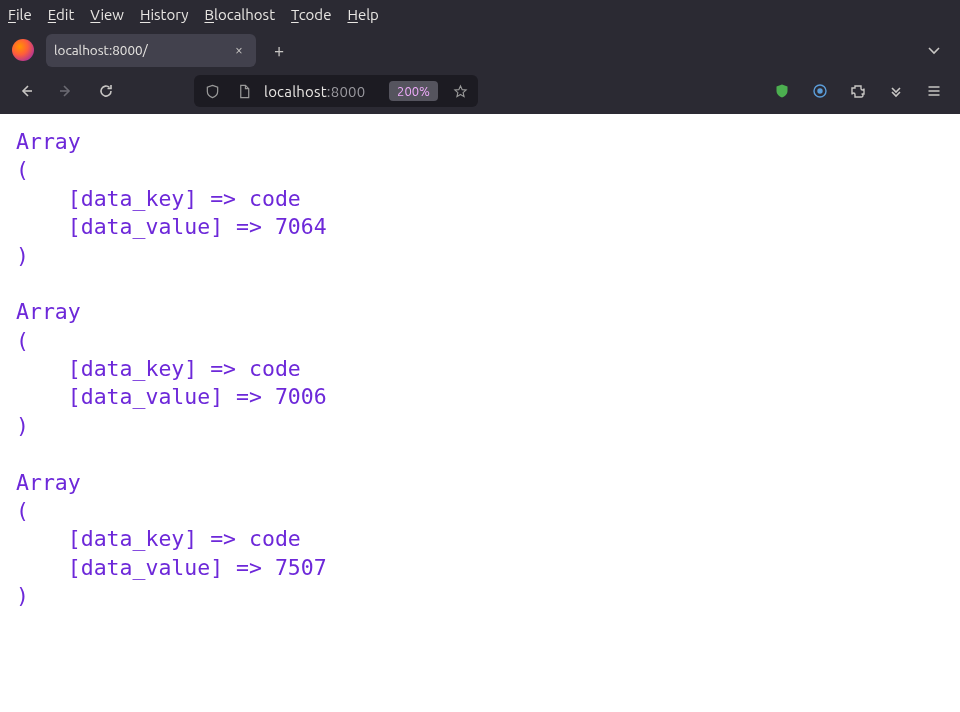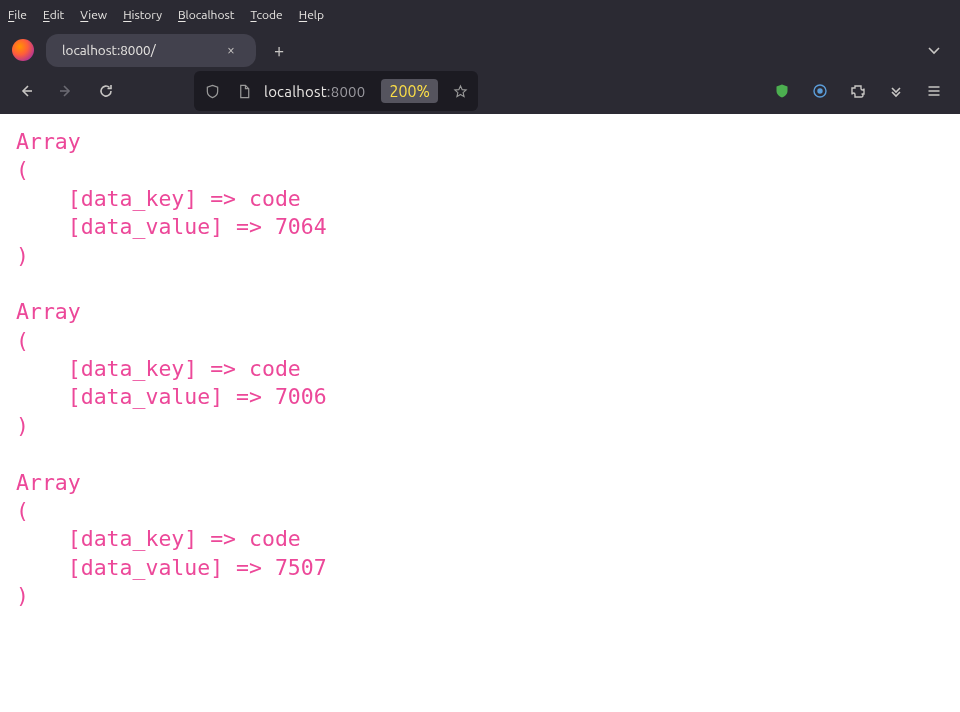--- a/index.html
+++ b/index.html
@@ -15,21 +15,21 @@
 
     
     .menubar {
       height: 28px;
       background: #2b2a33;
       display: flex;
       align-items: center;
       padding: 0 8px;
       gap: 16px;
       color: #e8e6e3;
-      font-size: 12px;
+      font-size: 15px;
     }
     .menubar-item { cursor: default; }
     .menubar-item .ul { text-decoration: underline; text-underline-offset: 2px; }
 
     
     .tabstrip {
       height: 40px;
       background: #2b2a33;
       display: flex;
       align-items: center;
@@ -44,24 +44,24 @@
       justify-content: center;
     }
     .firefox-swirl {
       width: 22px; height: 22px;
       border-radius: 50%;
       background: radial-gradient(circle at 35% 35%, #ff9500 0%, #ff5e3a 40%, #9c27b0 90%);
     }
     .tab {
       background: #42414d;
       height: 33px;
-      border-radius: 12px;
-      display: flex;
-      align-items: center;
-      padding: 0 16px;
+      border-radius: 6px;
+      display: flex;
+      align-items: center;
+      padding: 0 8px;
       gap: 8px;
       color: #e8e6e3;
       font-size: 13.5px;
       min-width: 210px;
     }
     .tab-title { flex: 1; }
     .tab-close {
       width: 18px; height: 18px;
       display: flex; align-items: center; justify-content: center;
       color: #c8c6c4;
@@ -98,21 +98,21 @@
       display: flex; align-items: center; justify-content: center;
       color: #c8c6c4;
       border-radius: 4px;
     }
     .nav-icon.disabled { color: #6b6a72; }
     .nav-icon svg { width: 16px; height: 16px; }
     .urlbar {
       flex: 1;
       max-width: 530px;
       margin-left: 64px;
-      height: 40px;
+      height: 32px;
       background: #1c1b22;
       border-radius: 6px;
       display: flex;
       align-items: center;
       padding: 0 6px;
       gap: 8px;
     }
     .urlbar-icon {
       width: 24px; height: 24px;
       display: flex; align-items: center; justify-content: center;
@@ -121,36 +121,36 @@
     .urlbar-icon svg { width: 15px; height: 15px; }
     .url-text {
       flex: 1;
       font-size: 15px;
       letter-spacing: 0.2px;
     }
     .url-host { color: #e8e6e3; }
     .url-port { color: #9a999f; }
     .zoom-badge {
       background: #55545e;
-      color: #fde047;
-      font-size: 16px;
+      color: #f0abfc;
+      font-size: 13px;
       padding: 3px 8px;
       border-radius: 4px;
       margin-right: 2px;
     }
     .navbar-spacer { flex: 1; }
     .navbar-right { display: flex; align-items: center; gap: 6px; }
     .shield-green { color: #4caf50; }
     .tracking-blue { color: #5b9dd9; }
 
     
     .content {
       flex: 1;
       background: #ffffff;
-      color: #ec4899;
+      color: #6d28d9;
       padding: 14px 16px;
       font-family: "DejaVu Sans Mono", Menlo, Consolas, monospace;
       font-size: 21.5px;
       line-height: 1.32;
       white-space: pre;
       overflow: auto;
     }
   </style>
 </head>
 <body>

